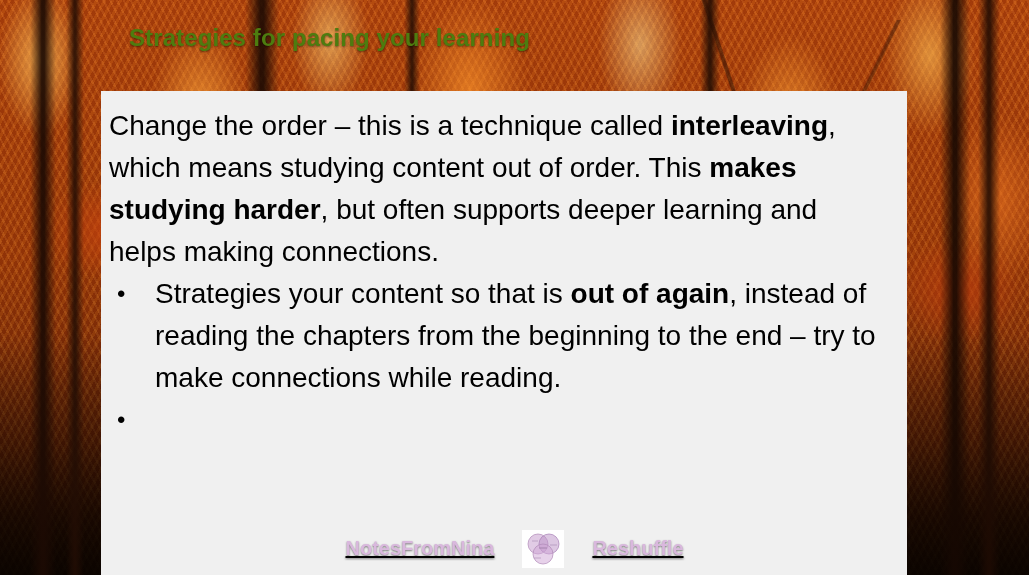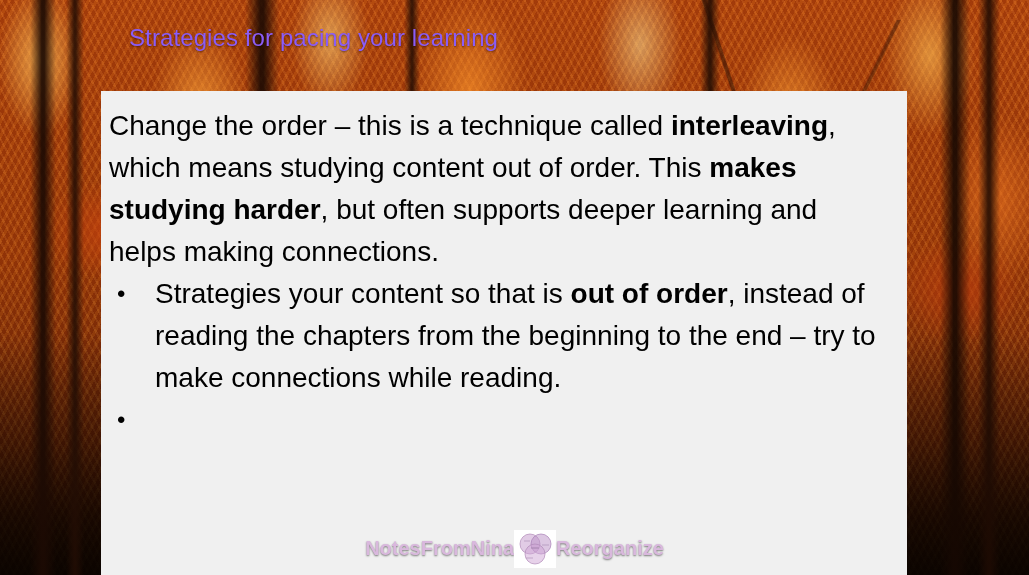--- a/index.html
+++ b/index.html
@@ -84,22 +84,22 @@
     background-position: 520px 0, 600px 20px, 120px 300px;
     opacity:.9;
   }
 
   
   #title {
     position:absolute;
     left:129px;
     top:24px;
     font-size:24px;
-    font-weight:normal;
-    color:#8b5cf6;
+    font-weight:bold;
+    color:#4d7c0f;
     letter-spacing:.1px;
     white-space:nowrap;
     text-shadow:0 1px 2px rgba(0,0,0,.45);
     z-index:5;
     text-align:center;
   }
 
   
   #card {
     position:absolute;
@@ -147,20 +147,22 @@
   #footer {
     position:absolute;
     left:0;
     top:522px;
     width:1029px;
     height:53px;
     z-index:6;
     display:flex;
     align-items:center;
     justify-content:center;
+    gap:28px;
+    text-decoration:underline;
   }
   .handle {
     font-size:20px;
     font-weight:bold;
     color:#d9b8dd;
     text-shadow:0 1px 2px rgba(0,0,0,.5);
   }
   #logo {
     width:42px;
     height:38px;
@@ -176,21 +178,21 @@
   <div id="bg"></div>
 
   <div id="title">Strategies for pacing your learning</div>
 
   <div id="card">
 
     <p class="para"><span>Change the order – this is a technique called </span><b>interleaving</b><span>, which means studying content out of order. This </span><b>makes studying harder</b><span>, but often supports deeper learning and helps making connections.</span></p>
 
     <ul id="bullets">
       <li>
-        <span class="dot">•</span><span>Strategies your content so that is </span><b>out of order</b><span>, instead of reading the chapters from the beginning to the end – try to make connections while reading.</span>
+        <span class="dot">•</span><span>Strategies your content so that is </span><b>out of again</b><span>, instead of reading the chapters from the beginning to the end – try to make connections while reading.</span>
       </li>
       <li>
         <span class="dot">•</span><b></b><span></span>
       </li>
     </ul>
 
   </div>
 
   <div id="footer">
     <span class="handle">NotesFromNina</span>
@@ -199,16 +201,16 @@
       <rect x="0" y="0" width="42" height="38" fill="#ffffff"></rect>
       <circle cx="16" cy="14" r="10" fill="#c9a0cf" fill-opacity="0.55" stroke="#b089b8" stroke-width="0.7"></circle>
       <circle cx="27" cy="14" r="10" fill="#b98fc6" fill-opacity="0.50" stroke="#a87fb6" stroke-width="0.7"></circle>
       <circle cx="21" cy="24" r="10" fill="#cfa6d6" fill-opacity="0.50" stroke="#b089b8" stroke-width="0.7"></circle>
       <line x1="10" y1="11" x2="16" y2="11" stroke="#9a7aa5" stroke-width="0.5"></line>
       <line x1="28" y1="15" x2="35" y2="15" stroke="#9a7aa5" stroke-width="0.5"></line>
       <line x1="12" y1="28" x2="19" y2="28" stroke="#9a7aa5" stroke-width="0.5"></line>
       <line x1="17" y1="18" x2="25" y2="18" stroke="#8b6b96" stroke-width="0.6"></line>
     </svg>
 
-    <span class="handle">Reorganize</span>
+    <span class="handle">Reshuffle</span>
   </div>
 
 </div>
 
 </body></html>

